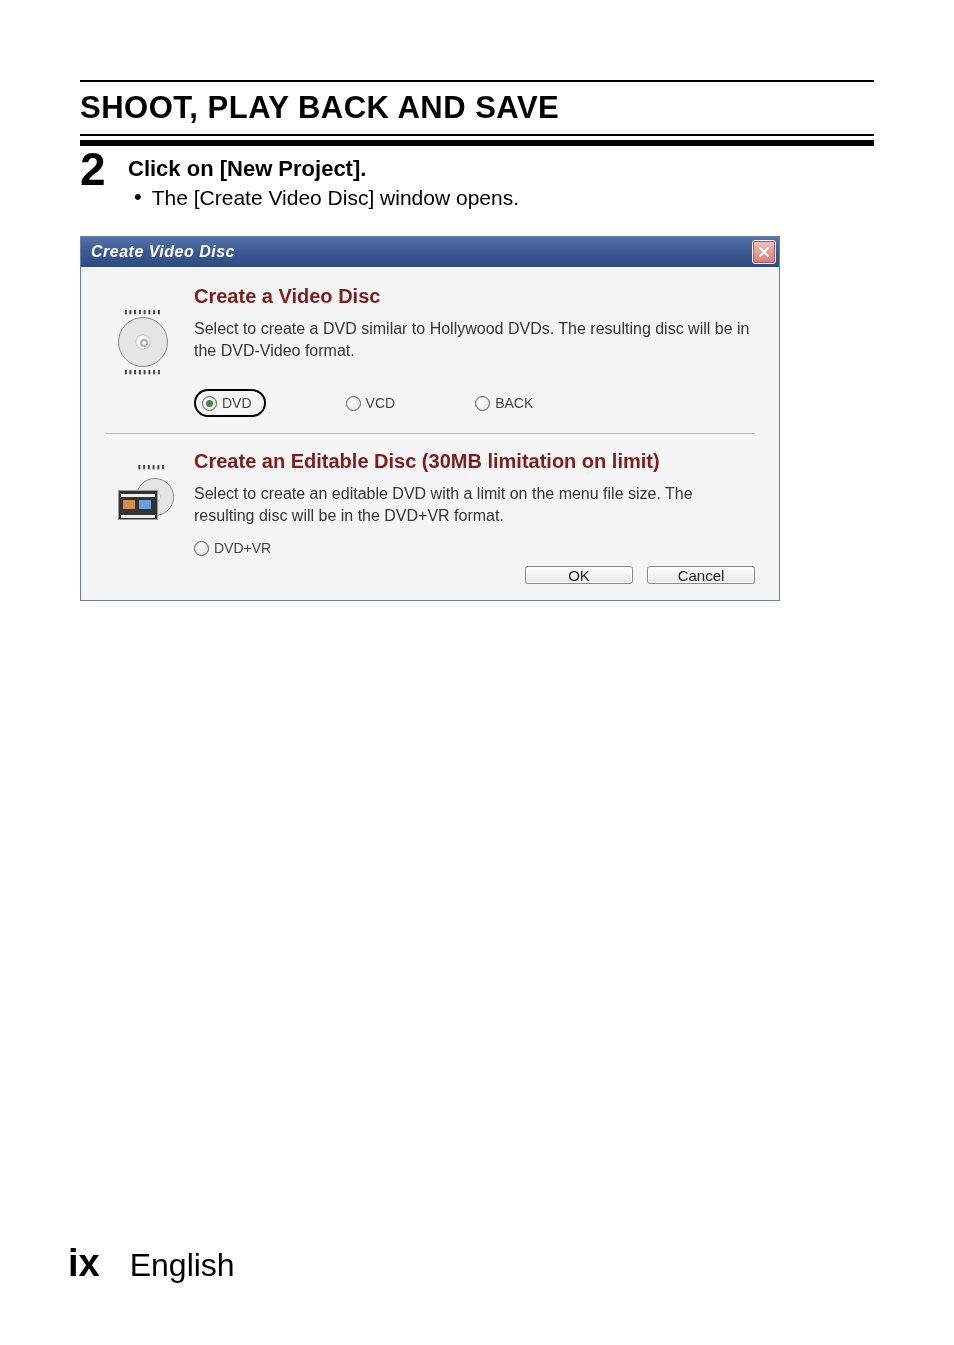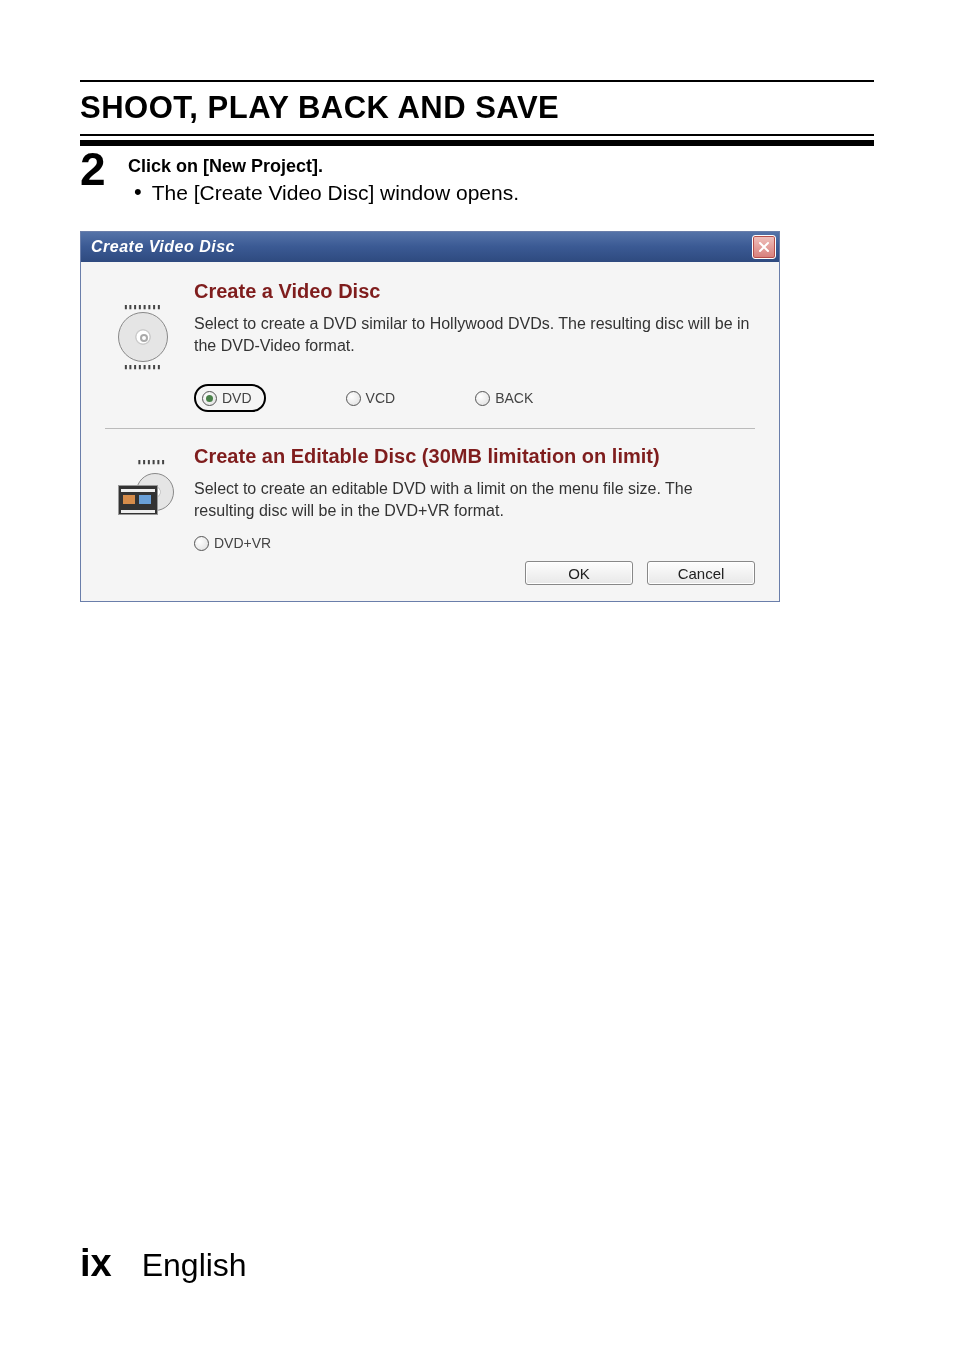--- a/index.html
+++ b/index.html
@@ -43,21 +43,21 @@
       font-size: 46px;
       font-weight: bold;
       line-height: 0.85;
       width: 48px;
     }
     .step-body {
       padding-top: 6px;
     }
     .step-title {
       font-weight: bold;
-      font-size: 18px;
+      font-size: 22px;
       margin-bottom: 4px;
     }
     .step-sub {
       font-size: 21px;
       display: flex;
       align-items: flex-start;
     }
     .step-sub .dot {
       font-size: 22px;
       line-height: 1;
@@ -236,35 +236,35 @@
       margin: 8px 0 16px 0;
     }
     .button-row {
       display: flex;
       justify-content: flex-end;
       gap: 14px;
       margin-top: 8px;
     }
     .winbtn {
       min-width: 108px;
-      height: 24px;
+      height: 18px;
       border: 1px solid #888;
       background: linear-gradient(to bottom, #fdfdfd, #e8e8e8);
       border-radius: 3px;
       display: flex;
       align-items: center;
       justify-content: center;
       font-size: 15px;
       color: #222;
       box-shadow: 0 0 0 1px #fff inset;
     }
     
     .page-footer {
       position: absolute;
-      left: 80px;
+      left: 68px;
       bottom: 60px;
       display: flex;
       align-items: baseline;
       gap: 30px;
     }
     .page-footer .pagenum {
       font-size: 38px;
       font-weight: bold;
     }
     .page-footer .lang {

